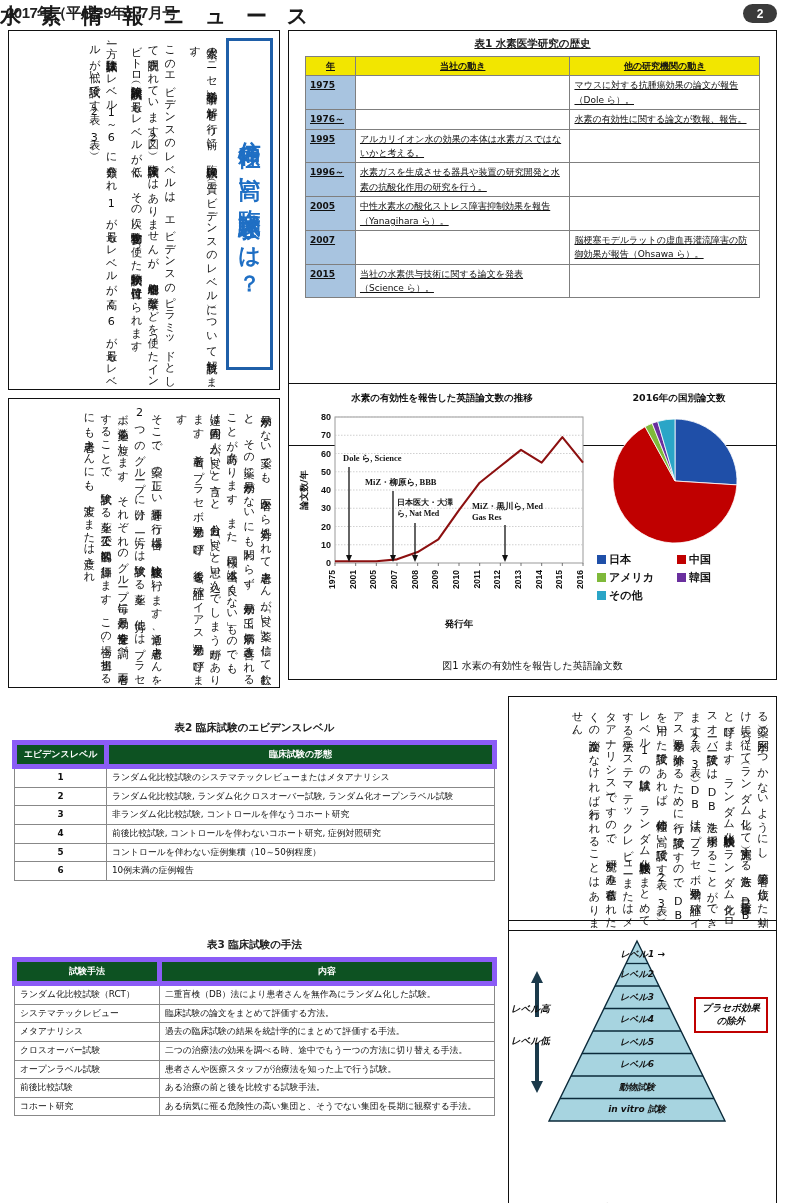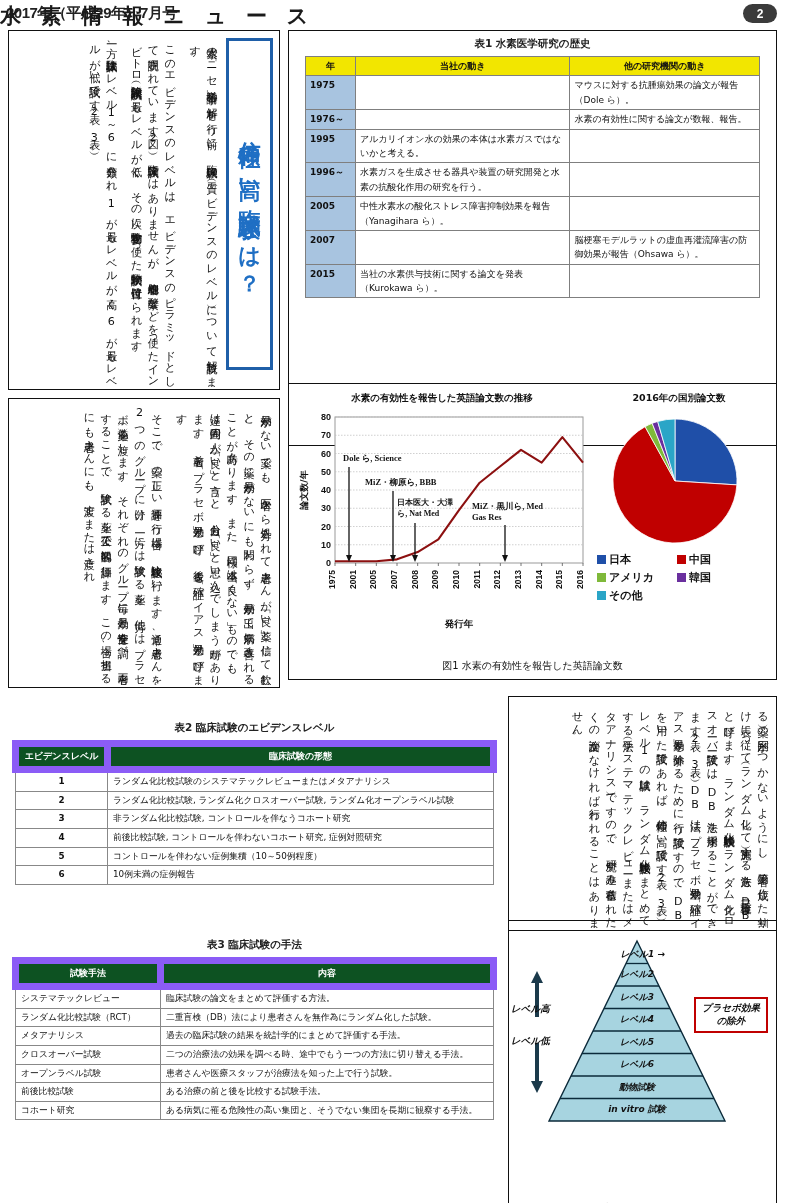--- a/index.html
+++ b/index.html
@@ -35,21 +35,21 @@
     font-size:12px; font-weight:700;
     display:flex; align-items:center; justify-content:center;
   }
 
   
   .frame { position:absolute; border:1px solid #111; }
 
   
   #article-top { left:8px; top:30px; width:272px; height:360px; }
   
-  #table1-box { left:288px; top:30px; width:489px; height:416px; }
+  #table1-box { left:288px; top:30px; width:489px; height:416px;text-decoration:underline; }
   
   #charts-box { left:288px; top:383px; width:489px; height:297px; }
   
   #article-mid { left:8px; top:398px; width:272px; height:290px; }
   
   #article-bottom { left:508px; top:696px; width:269px; height:235px; }
   
   #fig2-box { left:508px; top:920px; width:269px; height:306px;font-style:italic; }
 
   
@@ -113,21 +113,21 @@
     position:absolute; left:0; width:487px; bottom:6px;
     text-align:center;
     font-family:"DejaVu Sans","Liberation Sans",sans-serif;
     font-size:10px; color:#111;
   }
 
   
   .gtbl { width:100%; border-collapse:collapse; }
   .gtbl th {
     background:#0d5222; color:#fff; font-weight:700;
-    border:7px solid #8b5cf6; padding:3px 2px;
+    border:5px solid #8b5cf6; padding:3px 2px;
     font-family:"DejaVu Sans","Liberation Sans",sans-serif;
     font-size:9px; text-align:center;
   }
   .gtbl td {
     border:1px solid #888; padding:2px 5px;
     font-family:"DejaVu Sans","Liberation Sans",sans-serif;
     font-size:8.8px; line-height:1.55; vertical-align:top;
   }
   .gtbl td.lvl { text-align:center; font-weight:700; width:92px; }
   .gtbl td.meth { width:145px; }
@@ -217,21 +217,21 @@
           <td class="c2">中性水素水の酸化ストレス障害抑制効果を報告（Yanagihara ら）。</td>
           <td class="c3"></td>
         </tr>
         <tr>
           <td class="yr">2007</td>
           <td class="c2"></td>
           <td class="c3">脳梗塞モデルラットの虚血再灌流障害の防御効果が報告（Ohsawa ら）。</td>
         </tr>
         <tr>
           <td class="yr">2015</td>
-          <td class="c2">当社の水素供与技術に関する論文を発表（Kurokawa ら）。</td>
+          <td class="c2">当社の水素供与技術に関する論文を発表（Science ら）。</td>
           <td class="c3"></td>
         </tr>
       </tbody>
   </table>
 </div>
 
 <div class="frame" id="charts-box">
   <div id="chart-area">
 
     <div id="linechart">
@@ -375,26 +375,26 @@
   <div class="tbl-caption">表3 臨床試験の手法</div>
   <table class="gtbl">
     <thead>
       <tr>
         <th style="width:145px">試験手法</th>
         <th>内容</th>
       </tr>
     </thead>
     <tbody id="t3-body">
         <tr>
+          <td class="meth">ランダム化比較試験（RCT）</td>
+          <td>二重盲検（DB）法により患者さんを無作為にランダム化した試験。</td>
+        </tr>
+        <tr>
           <td class="meth">システマテックレビュー</td>
           <td>臨床試験の論文をまとめて評価する方法。</td>
-        </tr>
-        <tr>
-          <td class="meth">ランダム化比較試験（RCT）</td>
-          <td>二重盲検（DB）法により患者さんを無作為にランダム化した試験。</td>
         </tr>
         <tr>
           <td class="meth">メタアナリシス</td>
           <td>過去の臨床試験の結果を統計学的にまとめて評価する手法。</td>
         </tr>
         <tr>
           <td class="meth">クロスオーバー試験</td>
           <td>二つの治療法の効果を調べる時、途中でもう一つの方法に切り替える手法。</td>
         </tr>
         <tr>

